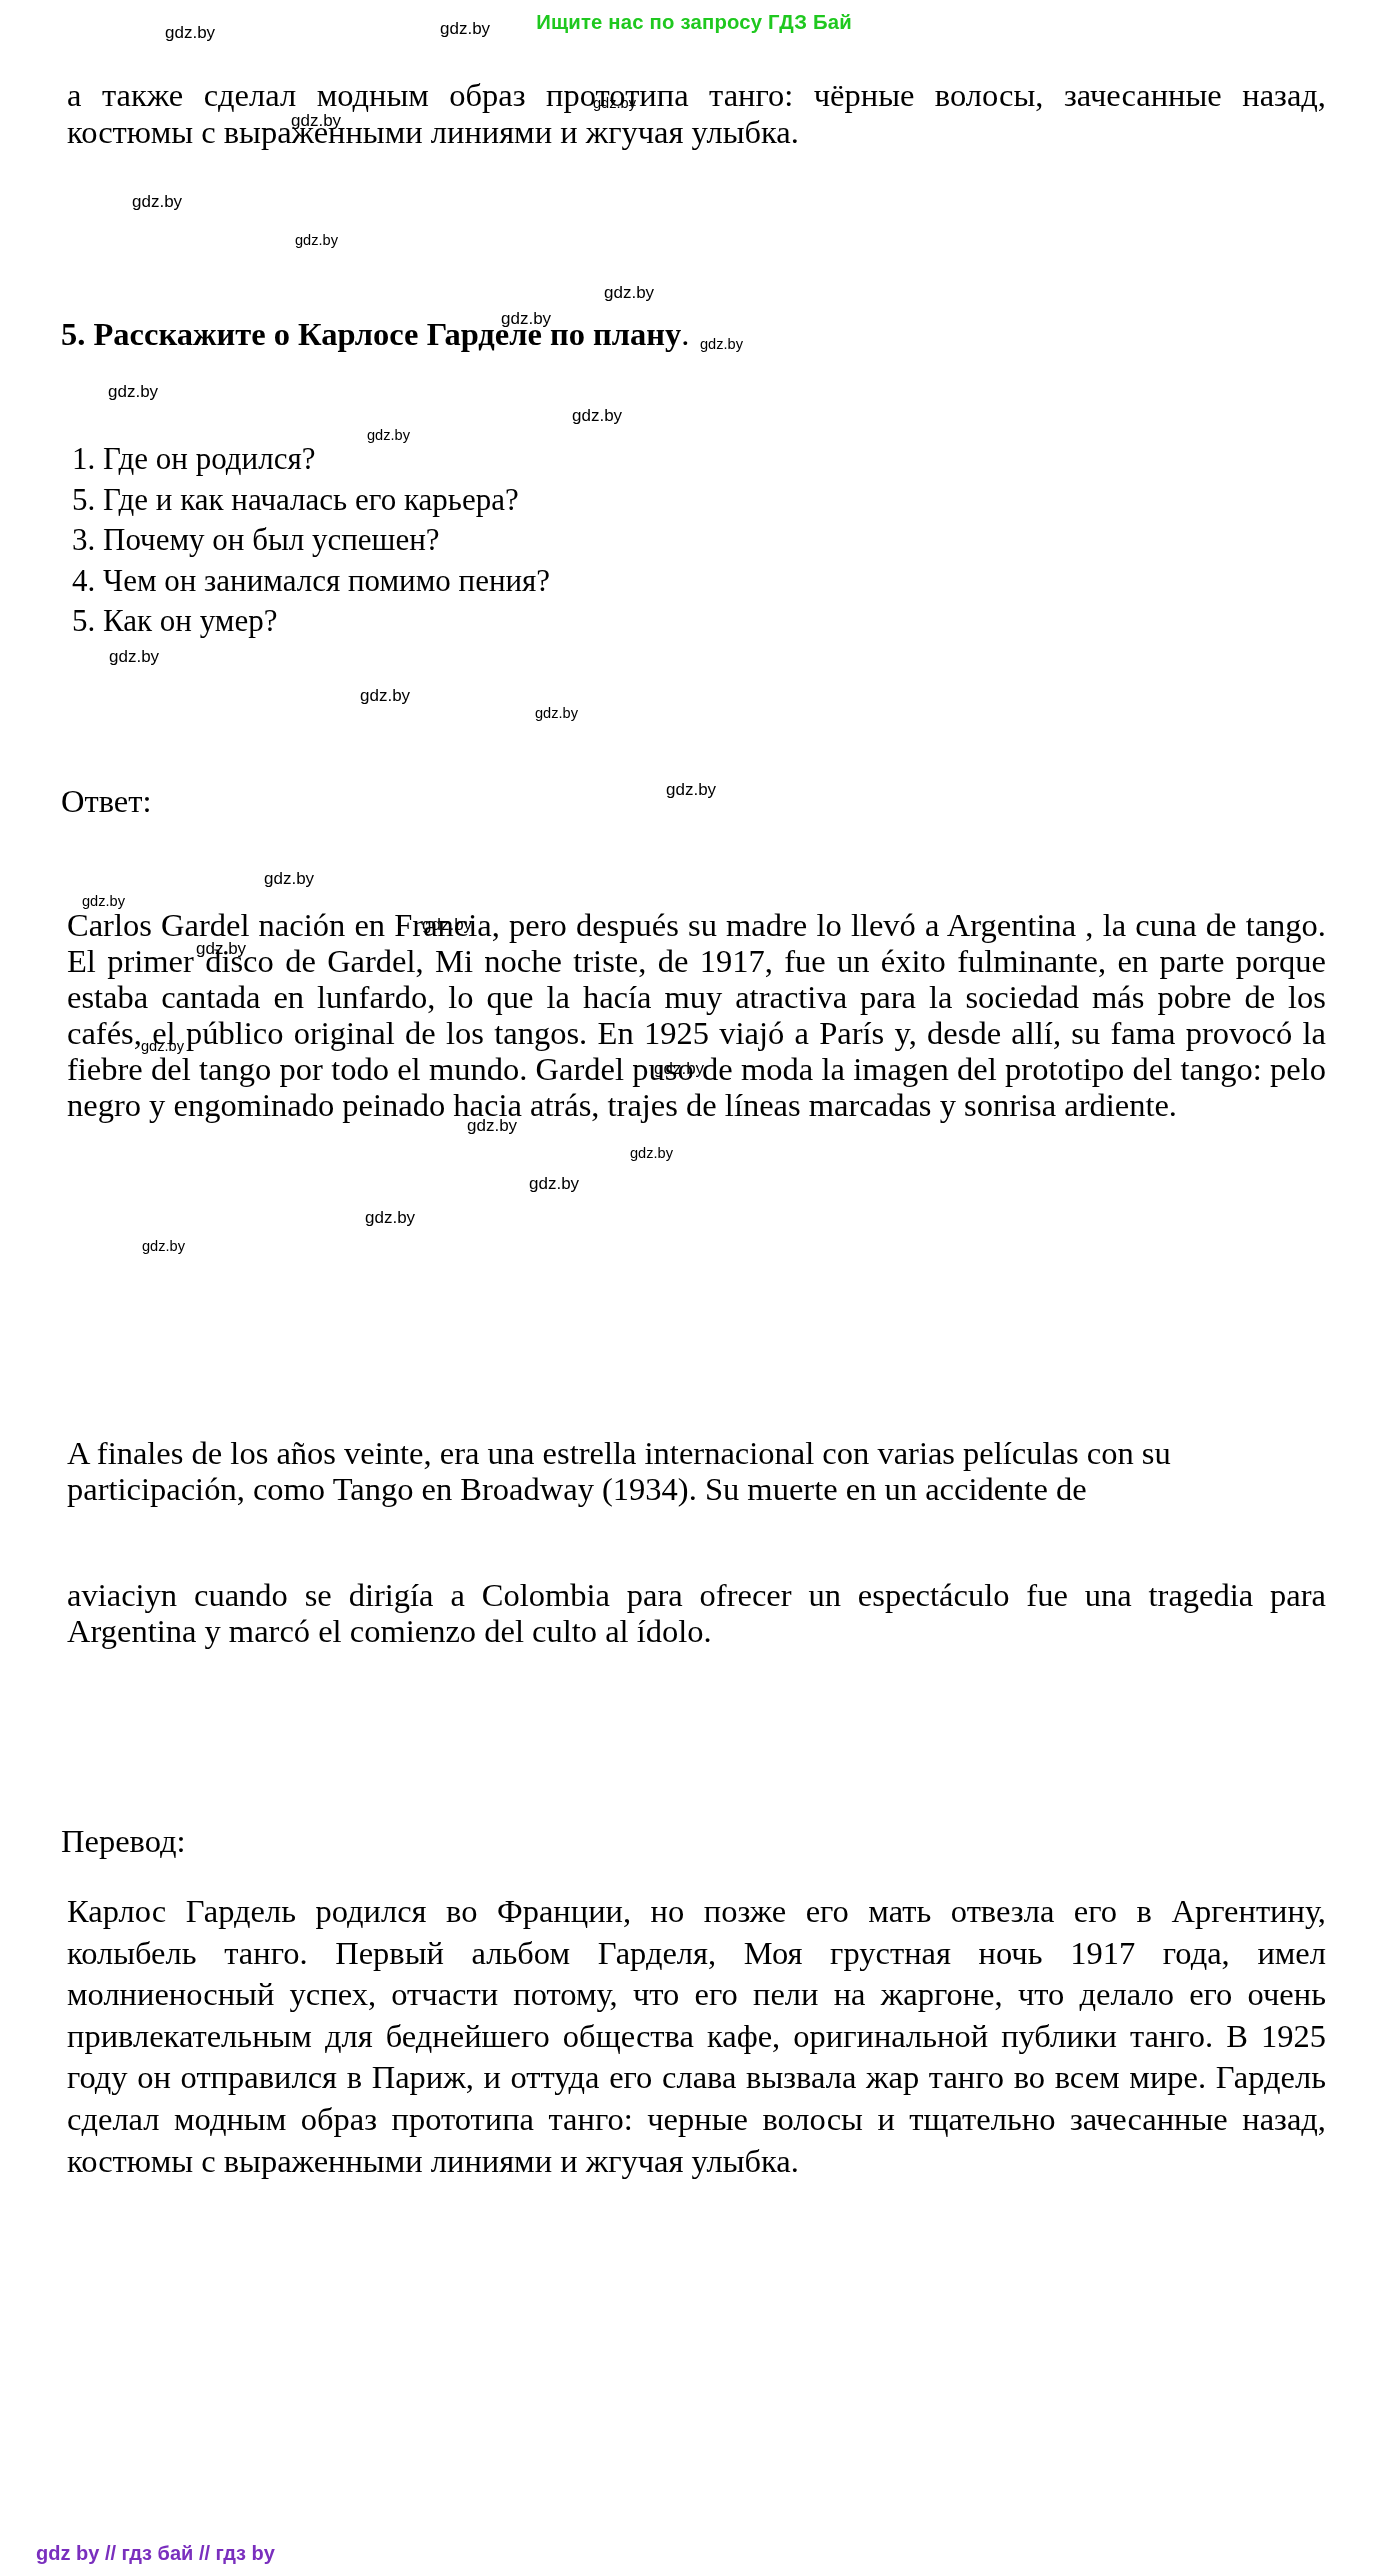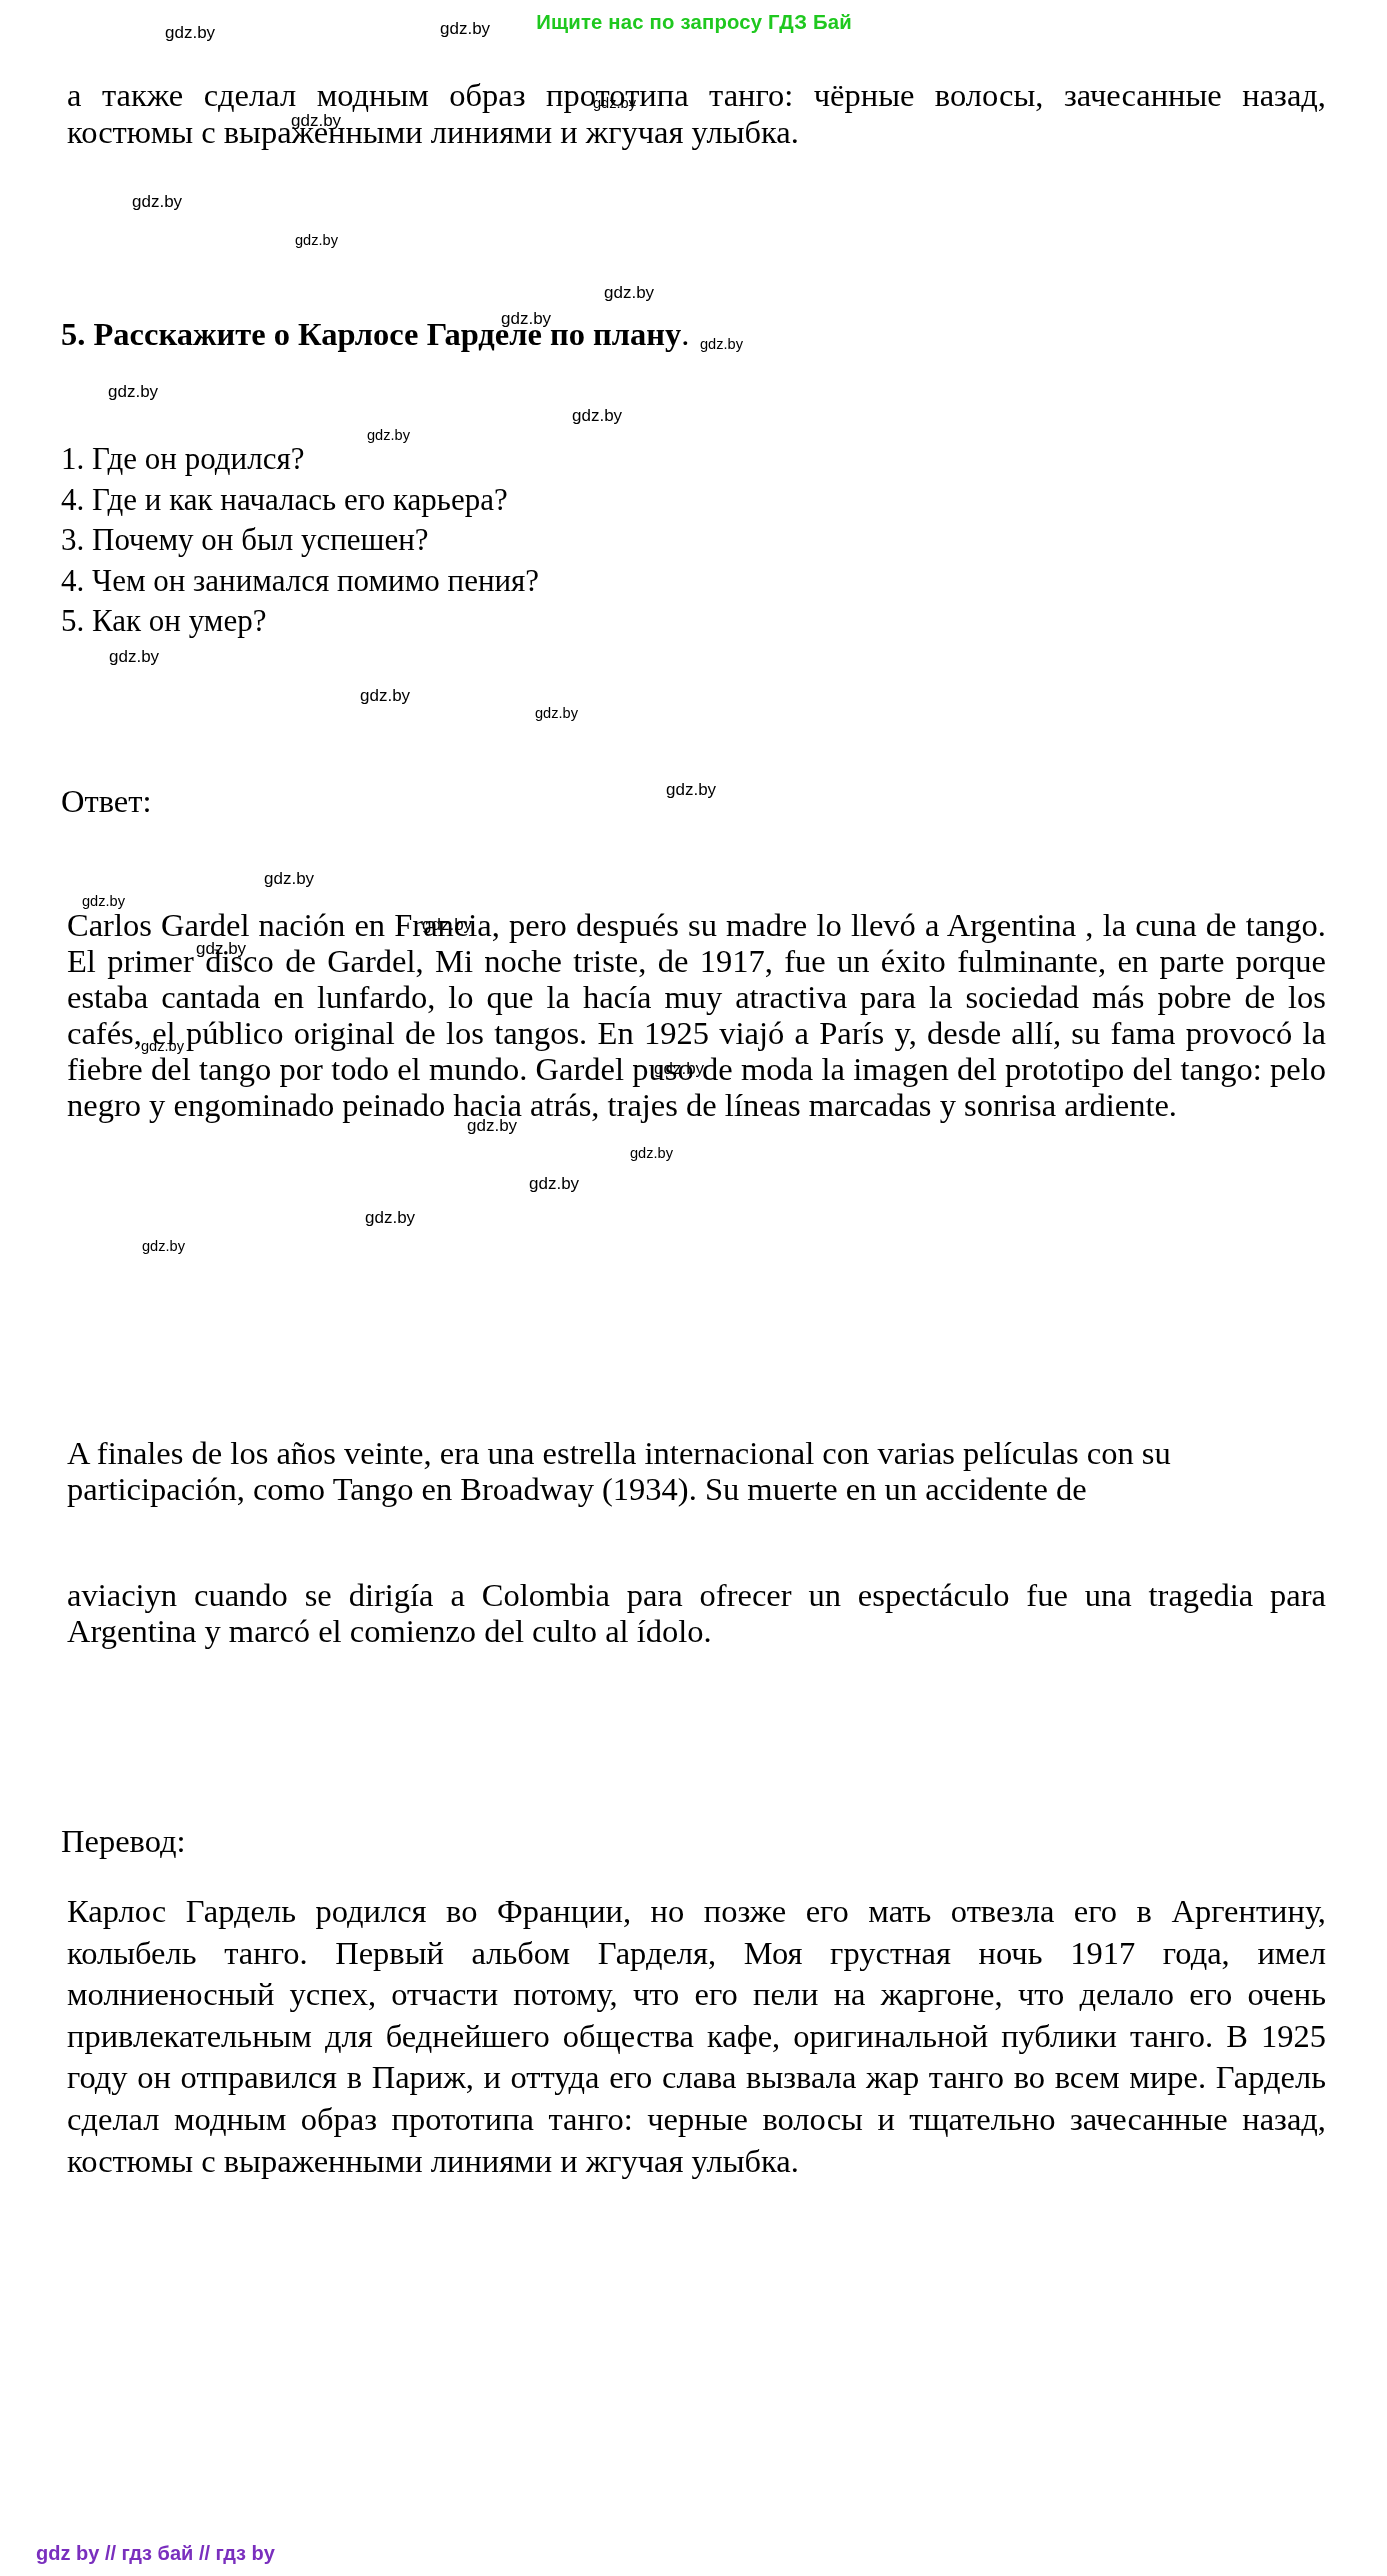--- a/index.html
+++ b/index.html
@@ -65,21 +65,21 @@
     width: 1056px;
     font-size: 32.5px;
     font-weight: 700;
     line-height: 1.1;
   }
   .heading-task .tail { font-weight: 400; }
 
   .questions {
     position: absolute;
     top: 439px;
-    left: 0;
+    left: 11px;
     width: 1056px;
   }
   .questions .q {
     font-size: 31px;
     line-height: 1.31;
     white-space: pre;
   }
 
   .answer-label {
     position: absolute;
@@ -165,21 +165,21 @@
     <p class="para">а также сделал модным образ прототипа танго: чёрные волосы, зачесанные назад, костюмы с выраженными линиями и жгучая улыбка.</p>
   </div>
 
   <div class="heading-task">
     <span>5.</span>
     <span>Расскажите о Карлосе Гарделе по плану</span><span class="tail">.</span>
   </div>
 
   <div class="questions">
     <div class="q">1. Где он родился?</div>
-    <div class="q">4. Где и как началась его карьера?</div>
+    <div class="q">5. Где и как началась его карьера?</div>
     <div class="q">3. Почему он был успешен?</div>
     <div class="q">4. Чем он занимался помимо пения?</div>
     <div class="q">5. Как он умер?</div>
   </div>
 
   <div class="answer-label">Ответ:</div>
 
   <div class="block-spanish">
     <p class="para">Carlos Gardel nación en Francia, pero después su madre lo llevó a Argentina , la cuna de tango. El primer disco de Gardel, Mi noche triste, de 1917, fue un éxito fulminante, en parte porque estaba cantada en lunfardo, lo que la hacía muy atractiva para la sociedad más pobre de los cafés, el público original de los tangos. En 1925 viajó a París y, desde allí, su fama provocó la fiebre del tango por todo el mundo. Gardel puso de moda la imagen del prototipo del tango: pelo negro y engominado peinado hacia atrás, trajes de líneas marcadas y sonrisa ardiente.</p>
   </div>

